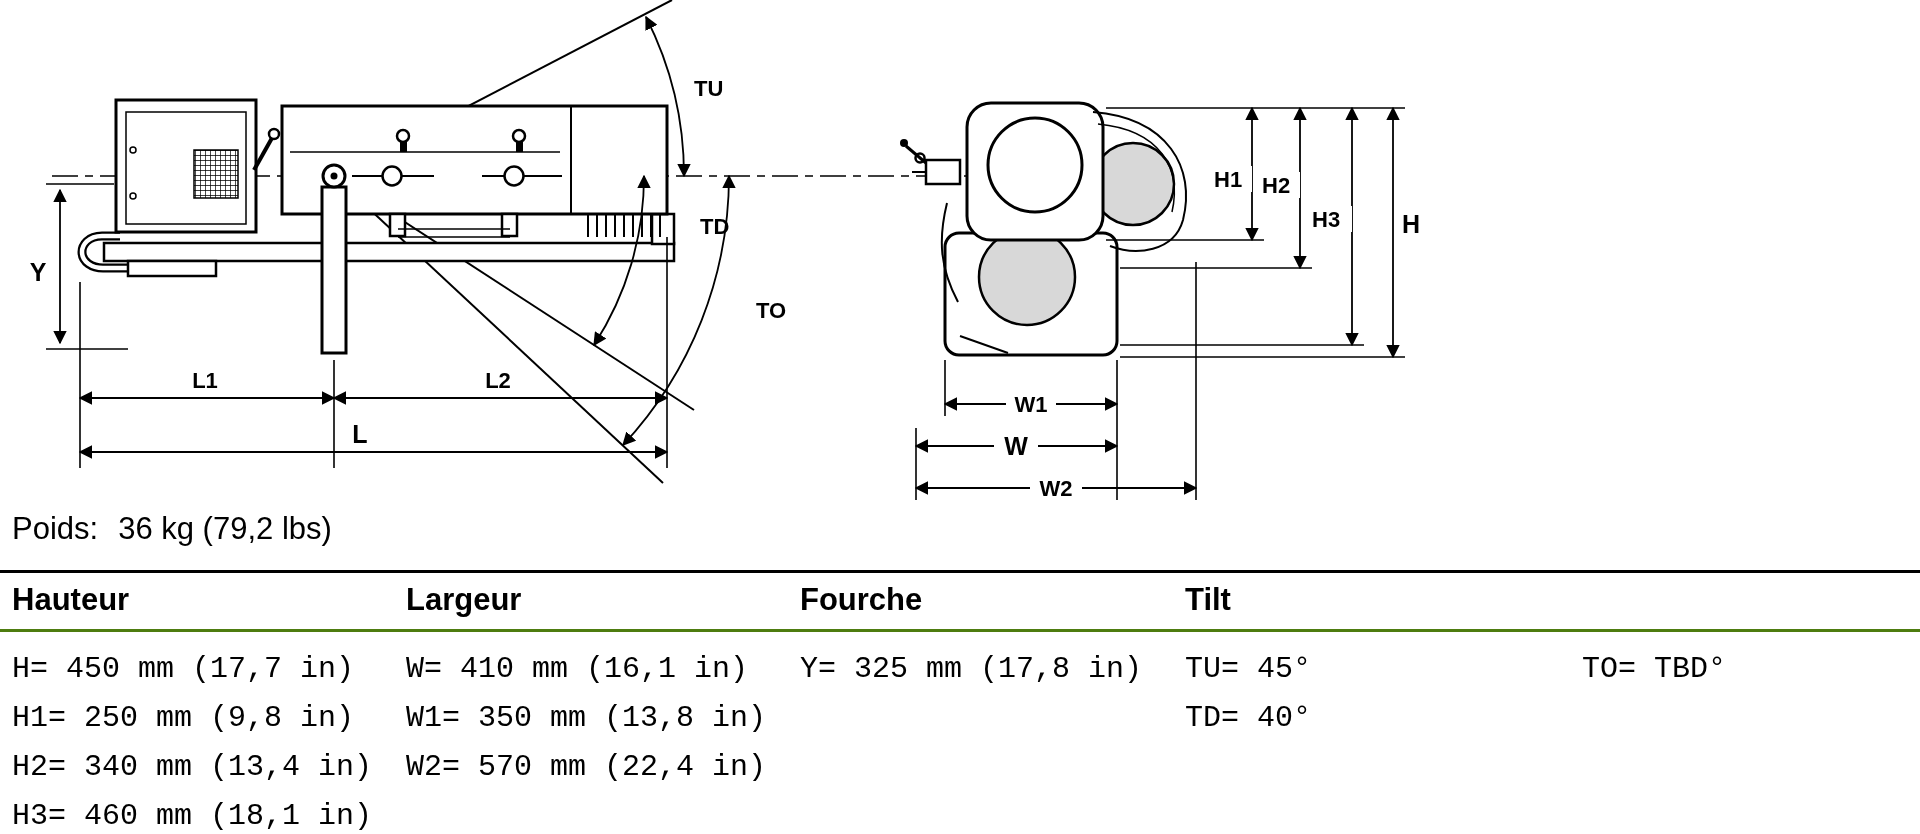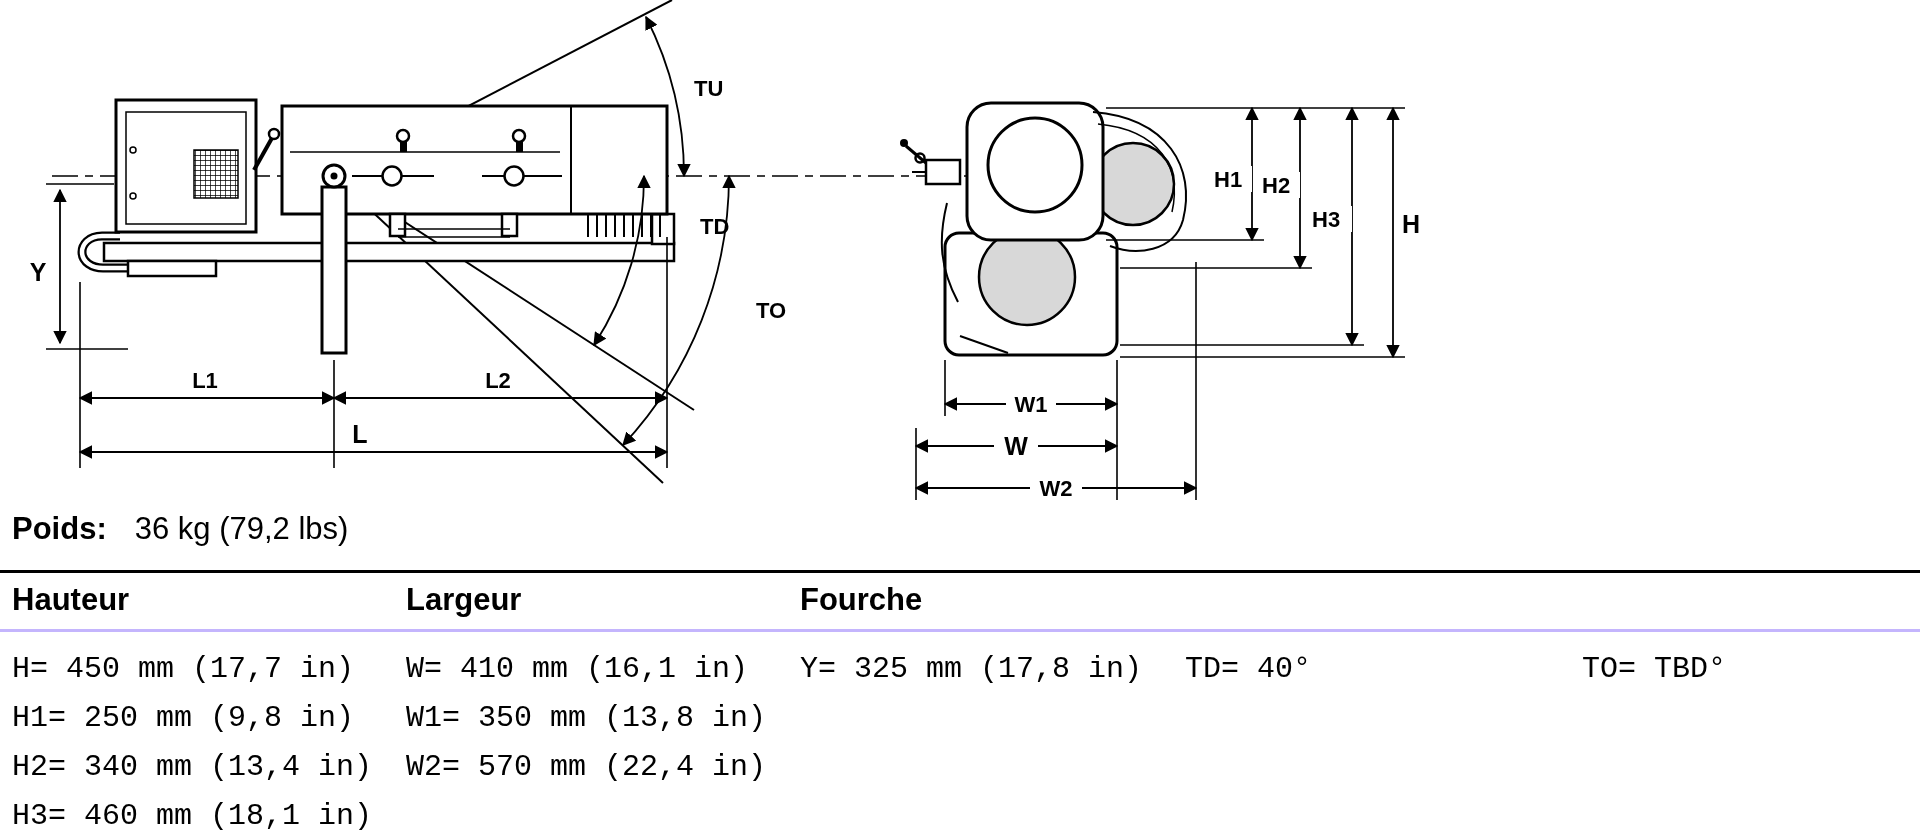--- a/index.html
+++ b/index.html
@@ -14,24 +14,24 @@
   .ln{stroke:#000;stroke-width:2;fill:none;}
   .ln15{stroke:#000;stroke-width:1.5;fill:none;}
   .dim{stroke:#000;stroke-width:1.8;fill:none;}
   .ext{stroke:#000;stroke-width:1.6;fill:none;}
   .cl{stroke:#000;stroke-width:1.6;fill:none;stroke-dasharray:26 7 8 7;}
   .lbl{font-family:"Liberation Sans",sans-serif;font-weight:bold;font-size:22px;fill:#000;}
   .lbl-lg{font-size:25px;}
   .lblbg{fill:#fff;stroke:none;}
   
   .weight{padding:6px 0 0 12px;font-size:31px;}
-  .w-label{font-weight:bold;margin-right:28px;text-align:right;}
+  .w-label{font-weight:normal;margin-right:20px;text-align:right;}
   .spec-table{margin-top:14px;}
   .thead,.tbody{display:grid;grid-template-columns:394px 394px 385px 397px 174px auto;padding-left:12px;}
-  .thead{border-top:3px solid #000;border-bottom:3px solid #c4b5fd;margin-top:23px;}
+  .thead{border-top:3px solid #000;border-bottom:3px solid #4d7c0f;margin-top:23px;}
   .th{font-size:31px;font-weight:bold;padding:9px 0 11px;}
   .tbody{padding-top:13px;font-family:Liberation Mono, monospace;}
   .td{font-size:30px;line-height:49px;white-space:nowrap;}
 </style>
 </head>
 <body>
 
 <svg class="diagram" width="1920" height="505" viewBox="0 0 1920 505" xmlns="http://www.w3.org/2000/svg">
   <defs>
     <marker id="arr" viewBox="0 0 10 10" refX="9" refY="5" markerWidth="7.5" markerHeight="7.5" orient="auto-start-reverse">
@@ -184,36 +184,38 @@
 
 <div class="weight">
   <span class="w-label">Poids:</span><span class="w-value">36 kg (79,2 lbs)</span>
 </div>
 
 <div class="spec-table">
   <div class="thead">
     <div class="th">Hauteur</div>
     <div class="th">Largeur</div>
     <div class="th">Fourche</div>
+    <div class="th">Tilt</div>
   </div>
   <div class="tbody">
     <div class="col">
       <div class="td">H= 450 mm (17,7 in)</div>
       <div class="td">H1= 250 mm (9,8 in)</div>
       <div class="td">H2= 340 mm (13,4 in)</div>
       <div class="td">H3= 460 mm (18,1 in)</div>
     </div>
     <div class="col">
       <div class="td">W= 410 mm (16,1 in)</div>
       <div class="td">W1= 350 mm (13,8 in)</div>
       <div class="td">W2= 570 mm (22,4 in)</div>
     </div>
     <div class="col">
       <div class="td">Y= 325 mm (17,8 in)</div>
     </div>
     <div class="col">
+      <div class="td">TU= 45°</div>
       <div class="td">TD= 40°</div>
     </div>
     <div class="col">
       <div class="td">TO= TBD°</div>
     </div>
   </div>
 </div>
 
 </body></html>

